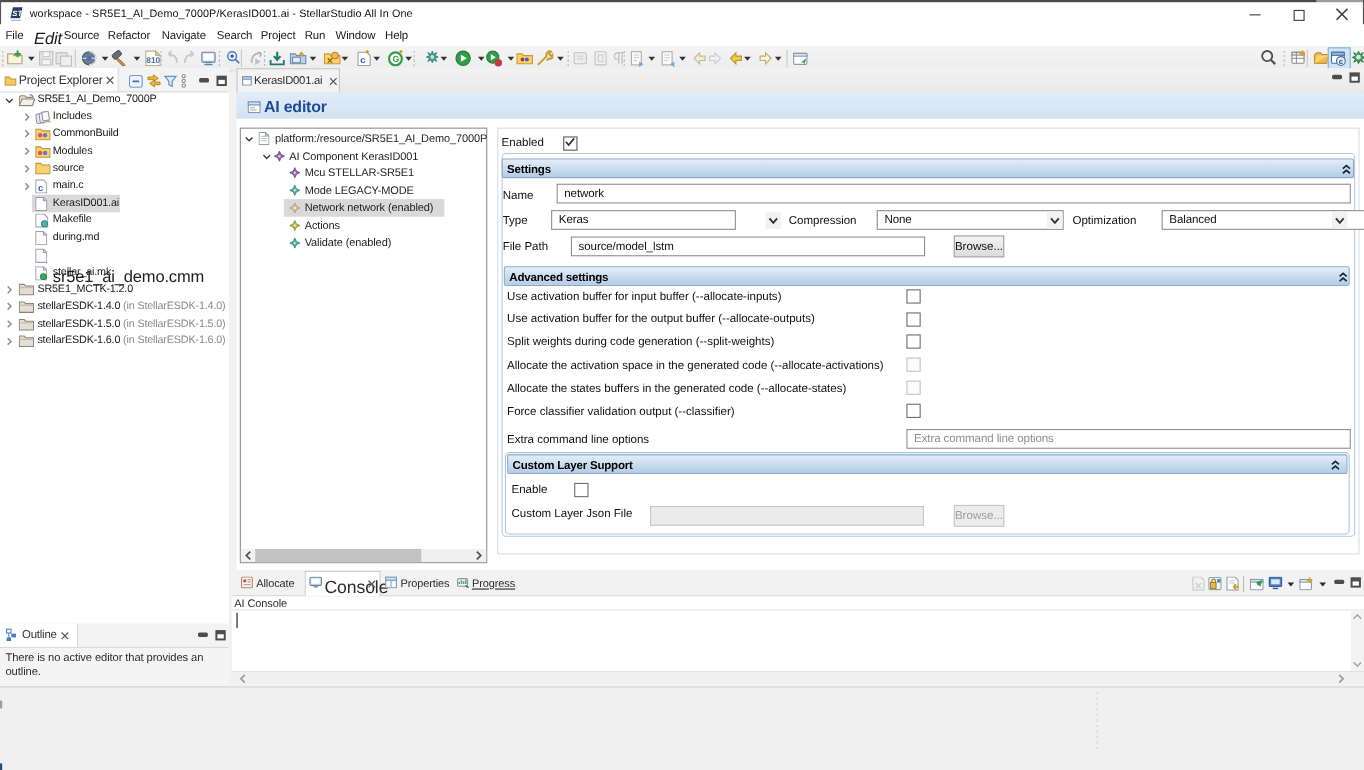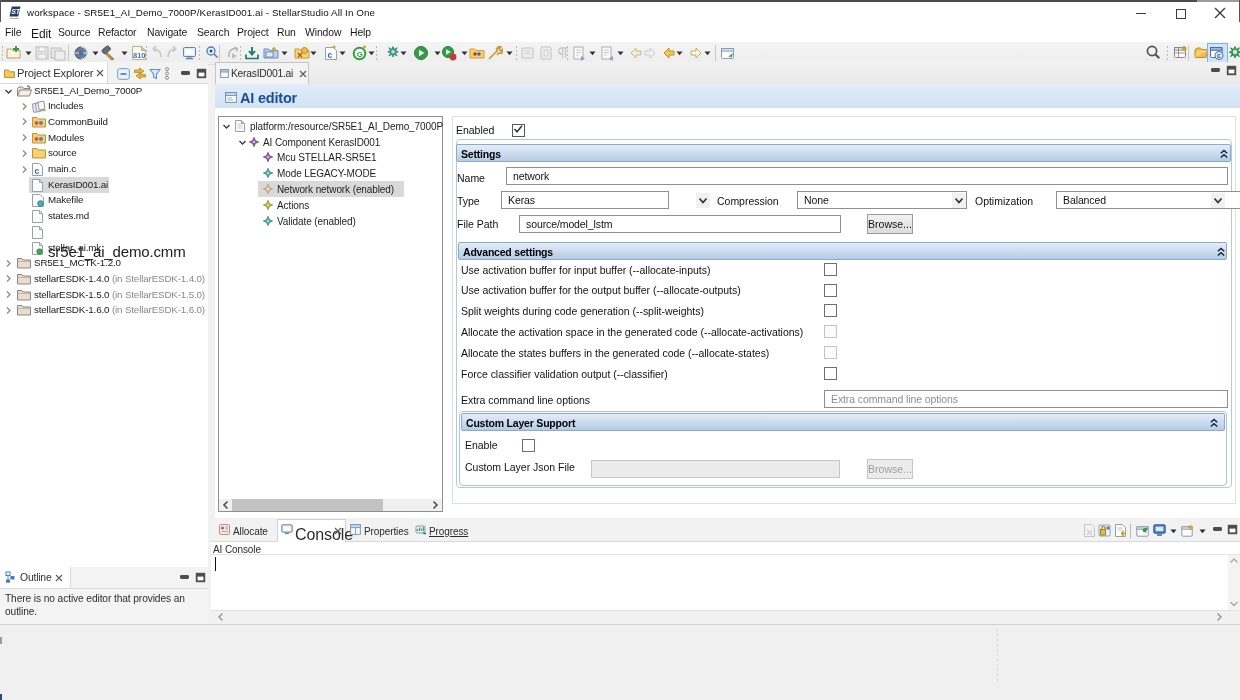--- a/index.html
+++ b/index.html
@@ -28,21 +28,21 @@
 <div class="ab" style="left:0;top:0;width:1px;height:42px;background:#555;"></div>
 <div class="ab" style="left:1239px;top:0;width:1px;height:42px;background:#555;"></div>
 <div class="t" style="left:27px;top:7px;font-size:9.8px;letter-spacing:0.1px;color:#111;">workspace - SR5E1_AI_Demo_7000P/KerasID001.ai - StellarStudio All In One</div>
 <div class="ab" style="left:1136px;top:13px;width:10px;height:1.4px;background:#3b3b3b;"></div>
 <div class="ab" style="left:1176px;top:8.5px;width:8px;height:8px;border:1.4px solid #3b3b3b;"></div>
 <svg class="ab" style="left:1214px;top:7px" width="12" height="12" viewBox="0 0 12 12">
     <path d="M1 1 L11 11 M11 1 L1 11" stroke="#3b3b3b" stroke-width="1.4"></path>
   </svg>
 <div class="ab" style="left:0;top:22px;width:1240px;height:20px;background:#fff;"></div>
 <div class="t" style="left:5px;top:27px;font-size:10.4px;letter-spacing:-0.1px;color:#1a1a1a;">File</div>
-<div class="t" style="left:31px;top:27px;font-size:12px;letter-spacing:-0.1px;color:#1a1a1a;">Edit</div>
+<div class="t" style="left:31px;top:27px;font-size:15px;letter-spacing:-0.1px;color:#1a1a1a;font-style:italic;">Edit</div>
 <div class="t" style="left:58px;top:27px;font-size:10.4px;letter-spacing:-0.1px;color:#1a1a1a;">Source</div>
 <div class="t" style="left:98px;top:27px;font-size:10.4px;letter-spacing:-0.1px;color:#1a1a1a;">Refactor</div>
 <div class="t" style="left:147px;top:27px;font-size:10.4px;letter-spacing:-0.1px;color:#1a1a1a;">Navigate</div>
 <div class="t" style="left:197px;top:27px;font-size:10.4px;letter-spacing:-0.1px;color:#1a1a1a;">Search</div>
 <div class="t" style="left:237px;top:27px;font-size:10.4px;letter-spacing:-0.1px;color:#1a1a1a;">Project</div>
 <div class="t" style="left:277px;top:27px;font-size:10.4px;letter-spacing:-0.1px;color:#1a1a1a;">Run</div>
 <div class="t" style="left:305px;top:27px;font-size:10.4px;letter-spacing:-0.1px;color:#1a1a1a;">Window</div>
 <div class="t" style="left:350px;top:27px;font-size:10.4px;letter-spacing:-0.1px;color:#1a1a1a;">Help</div>
 <div class="ab" style="left:0;top:42px;width:1240px;height:22px;background:linear-gradient(#f4f4f4,#ededed);border-bottom:1px solid #dcdcdc;"></div>
 <div class="ab" style="left:2px;top:46px;width:1px;height:14px;background:repeating-linear-gradient(#bbb 0 2px,transparent 2px 4px);"></div>
@@ -350,21 +350,21 @@
 <div class="t" style="left:48px;top:178.7px;font-size:9.8px;letter-spacing:-0.15px;color:#202020;">KerasID001.ai</div>
 <svg class="ab" style="left:32px;top:194.4px" width="12" height="13" viewBox="0 0 12 13">
     <path d="M0.5 0.5 H8 L11.5 4 V12.5 H0.5 Z" fill="#fdfdfd" stroke="#9aa0a8"></path>
     <circle cx="8.5" cy="9.5" r="2.8" fill="#49b3b1" stroke="#2f8a88"></circle>
   </svg>
 <div class="t" style="left:48px;top:194.4px;font-size:9.8px;letter-spacing:-0.15px;color:#202020;">Makefile</div>
 <svg class="ab" style="left:32px;top:210.1px" width="11" height="13" viewBox="0 0 11 13">
     <path d="M0.5 0.5 H7.5 L10.5 3.5 V12.5 H0.5 Z" fill="#fdfdfd" stroke="#9aa0a8"></path>
     <path d="M7.5 0.5 V3.5 H10.5" fill="none" stroke="#9aa0a8"></path>
   </svg>
-<div class="t" style="left:48px;top:210.1px;font-size:9.8px;letter-spacing:-0.15px;color:#202020;">states.md</div>
+<div class="t" style="left:48px;top:210.1px;font-size:9.8px;letter-spacing:-0.15px;color:#202020;">during.md</div>
 <svg class="ab" style="left:32px;top:225.8px" width="11" height="13" viewBox="0 0 11 13">
     <path d="M0.5 0.5 H7.5 L10.5 3.5 V12.5 H0.5 Z" fill="#fdfdfd" stroke="#9aa0a8"></path>
     <path d="M7.5 0.5 V3.5 H10.5" fill="none" stroke="#9aa0a8"></path>
   </svg>
 <div class="t" style="left:48px;top:243px;font-size:15px;letter-spacing:-0.15px;color:#202020;text-align:center;">sr5e1_ai_demo.cmm</div>
 <svg class="ab" style="left:32px;top:241.5px" width="11" height="13" viewBox="0 0 11 13">
     <path d="M0.5 0.5 H7.5 L10.5 3.5 V12.5 H0.5 Z" fill="#fdfdfd" stroke="#9aa0a8"></path>
     <path d="M7.5 0.5 V3.5 H10.5" fill="none" stroke="#9aa0a8"></path>
     <circle cx="7.5" cy="9.5" r="2.6" fill="#3fae5a" stroke="#2a8342"></circle>
   </svg>

